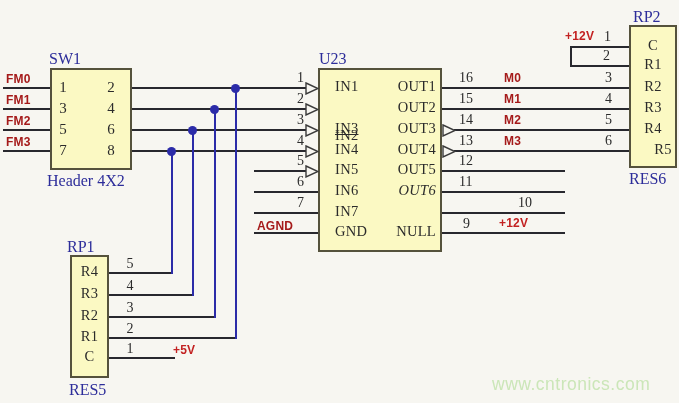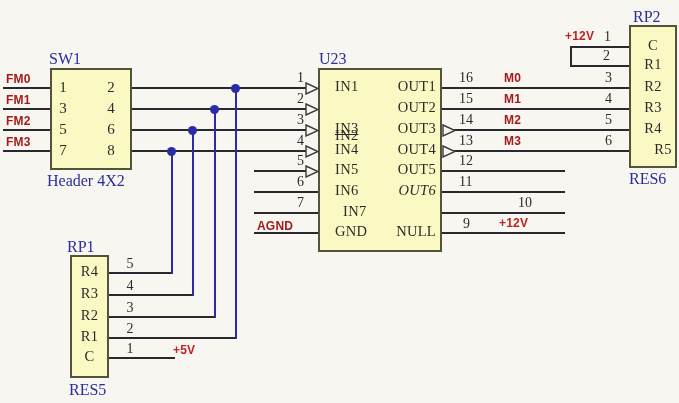--- a/index.html
+++ b/index.html
@@ -142,21 +142,21 @@
   <div class="t num rgt" style="left:280px;top:174px;width:24px;">6</div>
   <div class="t num rgt" style="left:280px;top:195px;width:24px;">7</div>
   <div class="t net" style="left:257px;top:219px;">AGND</div>
 
   <div class="t icname" style="left:335px;top:78px;">IN1</div>
   <div class="t icname" style="left:335px;top:99px;margin-top:28px;">IN2</div>
   <div class="t icname" style="left:335px;top:120px;text-decoration:underline;">IN3</div>
   <div class="t icname" style="left:335px;top:141px;">IN4</div>
   <div class="t icname" style="left:335px;top:161px;">IN5</div>
   <div class="t icname" style="left:335px;top:182px;">IN6</div>
-  <div class="t icname" style="left:335px;top:203px;margin-left:8px;">IN7</div>
+  <div class="t icname" style="left:335px;top:203px;">IN7</div>
   <div class="t icname" style="left:335px;top:223px;">GND</div>
 
   <div class="t icname rgt" style="left:370px;top:78px;width:66px;">OUT1</div>
   <div class="t icname rgt" style="left:370px;top:99px;width:66px;">OUT2</div>
   <div class="t icname rgt" style="left:370px;top:120px;width:66px;">OUT3</div>
   <div class="t icname rgt" style="left:370px;top:141px;width:66px;">OUT4</div>
   <div class="t icname rgt" style="left:370px;top:161px;width:66px;">OUT5</div>
   <div class="t icname rgt" style="left:370px;top:182px;width:66px;font-style:italic;">OUT6</div>
   <div class="t icname rgt" style="left:370px;top:223px;width:66px;">NULL</div>
 
@@ -203,14 +203,15 @@
   <div class="t icname ctr" style="left:629px;top:141px;width:68px;">R5</div>
 
   <div class="t net pwr" style="left:565px;top:29px;">+12V</div>
   <div class="t num" style="left:604px;top:29px;">1</div>
   <div class="t num rgt" style="left:594px;top:48px;width:16px;">2</div>
   <div class="t num rgt" style="left:586px;top:70px;width:26px;">3</div>
   <div class="t num rgt" style="left:586px;top:91px;width:26px;">4</div>
   <div class="t num rgt" style="left:586px;top:112px;width:26px;">5</div>
   <div class="t num rgt" style="left:586px;top:133px;width:26px;">6</div>
 
+  <div class="t wm" style="left:492px;top:374px;">www.cntronics.com</div>
 
 </div>
 
 </body></html>

